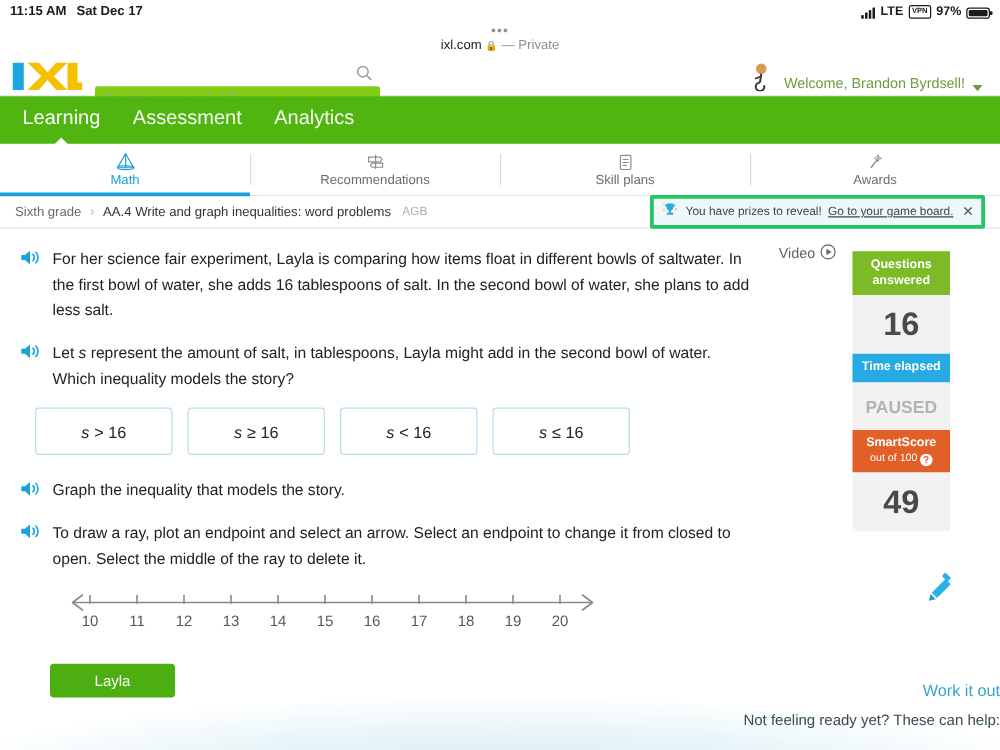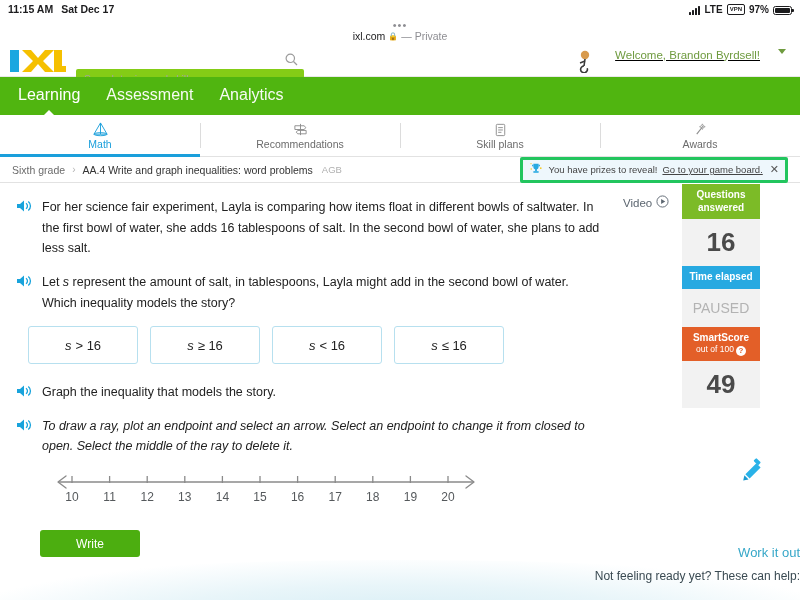--- a/index.html
+++ b/index.html
@@ -72,23 +72,22 @@
     width: 100%; height: 100%; background: #84cc16; border: none;
     border-radius: 2px; padding: 0 24px 0 8px; font-size: 10.5px;
     color: #555; font-family: "Liberation Sans", sans-serif; margin-top: 18px;
   }
   .search-input::placeholder { color: #a0a0a0; }
   .search-icon {
     position: absolute; right: 6px; top: 50%; transform: translateY(-50%);
     color: #9b9b9b;
   }
   .user-area {
-    margin-left: auto; display: flex; align-items: flex-start; gap: 18px;
+    margin-left: auto; display: flex; align-items: flex-end; gap: 6px;
     padding-right: 4px;
-    text-decoration: underline;
   }
   .avatar { width: 24px; height: 24px; }
   .welcome {
     color: #6f9b3f; font-size: 11.5px;
   }
   .caret-down {
     width: 0; height: 0; border-left: 4px solid transparent;
     border-right: 4px solid transparent; border-top: 5px solid #6f9b3f;
   }
 
@@ -146,21 +145,21 @@
   .prize a { color: #444; }
   .prize .xclose { color: #555; font-size: 11px; margin-left: 2px; cursor: pointer; }
 
   
   .main { display: flex; position: relative; }
   .qcol { width: 618px; padding: 14px 16px 0 16px; }
 
   .qline { display: flex; gap: 9px; margin-bottom: 13px; }
   .spk { flex: 0 0 auto; padding-top: 2px; }
   .qtext { font-size: 12.5px; line-height: 1.65; color: #222; }
-  .qtext.ital { font-style: italic; }
+  .qtext.ital { }
   .qtext i.var { font-style: italic; }
 
   
   .choices { display: flex; gap: 12px; margin: 4px 0 18px 12px; }
   .choice {
     width: 110px; height: 38px; border: 1px solid #b7e0ef; border-radius: 3px;
     background: #fff; display: flex; align-items: center; justify-content: center;
     font-size: 13px; color: #222; cursor: pointer;
   }
   .choice .var { font-style: italic; margin-right: 4px; }
@@ -174,34 +173,34 @@
     background: #4cae10; border: none; border-radius: 3px; color: #fff;
     font-size: 12px; font-family: "Liberation Sans", sans-serif; cursor: pointer;
   }
 
   
   .rail { position: absolute; right: 0; top: 0; width: 182px; padding-top: 8px; }
   .videolink {
     position: absolute; left: 5px; top: 12px; display: flex; align-items: center;
     gap: 4px; font-size: 11.5px; color: #5c6670; cursor: pointer;
   }
-  .scorebox { position: absolute; left: 64px; top: 1px; width: 78px; text-align: center; }
+  .scorebox { position: absolute; left: 64px; top: 18px; width: 78px; text-align: center; }
   .sb-head {
     color: #fff; font-size: 10px; font-weight: bold; line-height: 1.25;
     padding: 5px 2px;
   }
   .sb-head.green { background: #7cbb27; }
   .sb-head.blue  { background: #27a9e1; }
   .sb-head.orange{ background: #e35f28; font-weight: bold; }
   .sb-head.orange .sub { font-size: 8.5px; font-weight: normal; display: block; }
   .sb-val {
     background: #f2f2f2; color: #4a4a4a; font-size: 26px; font-weight: bold;
     padding: 8px 0;
   }
-  .sb-val.paused { font-size: 14px; font-weight: normal; color: #b3b3b3; padding: 11px 0; }
+  .sb-val.paused { font-size: 14px; font-weight: bold; color: #b3b3b3; padding: 11px 0; }
   .qmark {
     display: inline-block; width: 10px; height: 10px; border-radius: 50%;
     background: #fff; color: #e35f28; font-size: 8px; line-height: 10px;
     text-align: center; font-weight: bold; vertical-align: -1px; margin-left: 2px;
   }
   .pencil { position: absolute; right: 34px; top: 275px; }
 
   
   .bottom {
     position: absolute; left: 0; right: 0; bottom: 0; height: 62px;
@@ -445,21 +444,21 @@
           <text x="295.2" y="31" text-anchor="middle" font-size="12" font-family="&quot;Liberation Sans&quot;, sans-serif" fill="#55595c">17</text>
           <line x1="332.8" y1="6" x2="332.8" y2="13" stroke="#8a8a8a" stroke-width="1.3"></line>
           <text x="332.8" y="31" text-anchor="middle" font-size="12" font-family="&quot;Liberation Sans&quot;, sans-serif" fill="#55595c">18</text>
           <line x1="370.40000000000003" y1="6" x2="370.40000000000003" y2="13" stroke="#8a8a8a" stroke-width="1.3"></line>
           <text x="370.40000000000003" y="31" text-anchor="middle" font-size="12" font-family="&quot;Liberation Sans&quot;, sans-serif" fill="#55595c">19</text>
           <line x1="408" y1="6" x2="408" y2="13" stroke="#8a8a8a" stroke-width="1.3"></line>
           <text x="408" y="31" text-anchor="middle" font-size="12" font-family="&quot;Liberation Sans&quot;, sans-serif" fill="#55595c">20</text>
         </svg>
     </div>
 
-    <button class="submit">Write</button>
+    <button class="submit">Layla</button>
   </div>
 
   <div class="rail">
     <div class="videolink">
       <span>Video</span>
       <span>
         <svg width="13" height="13" viewBox="0 0 14 14">
             <circle cx="7" cy="7" r="6" fill="none" stroke="#5c6670" stroke-width="1"></circle>
             <polygon points="5.5,4.3 10,7 5.5,9.7" fill="#5c6670"></polygon>
           </svg>

